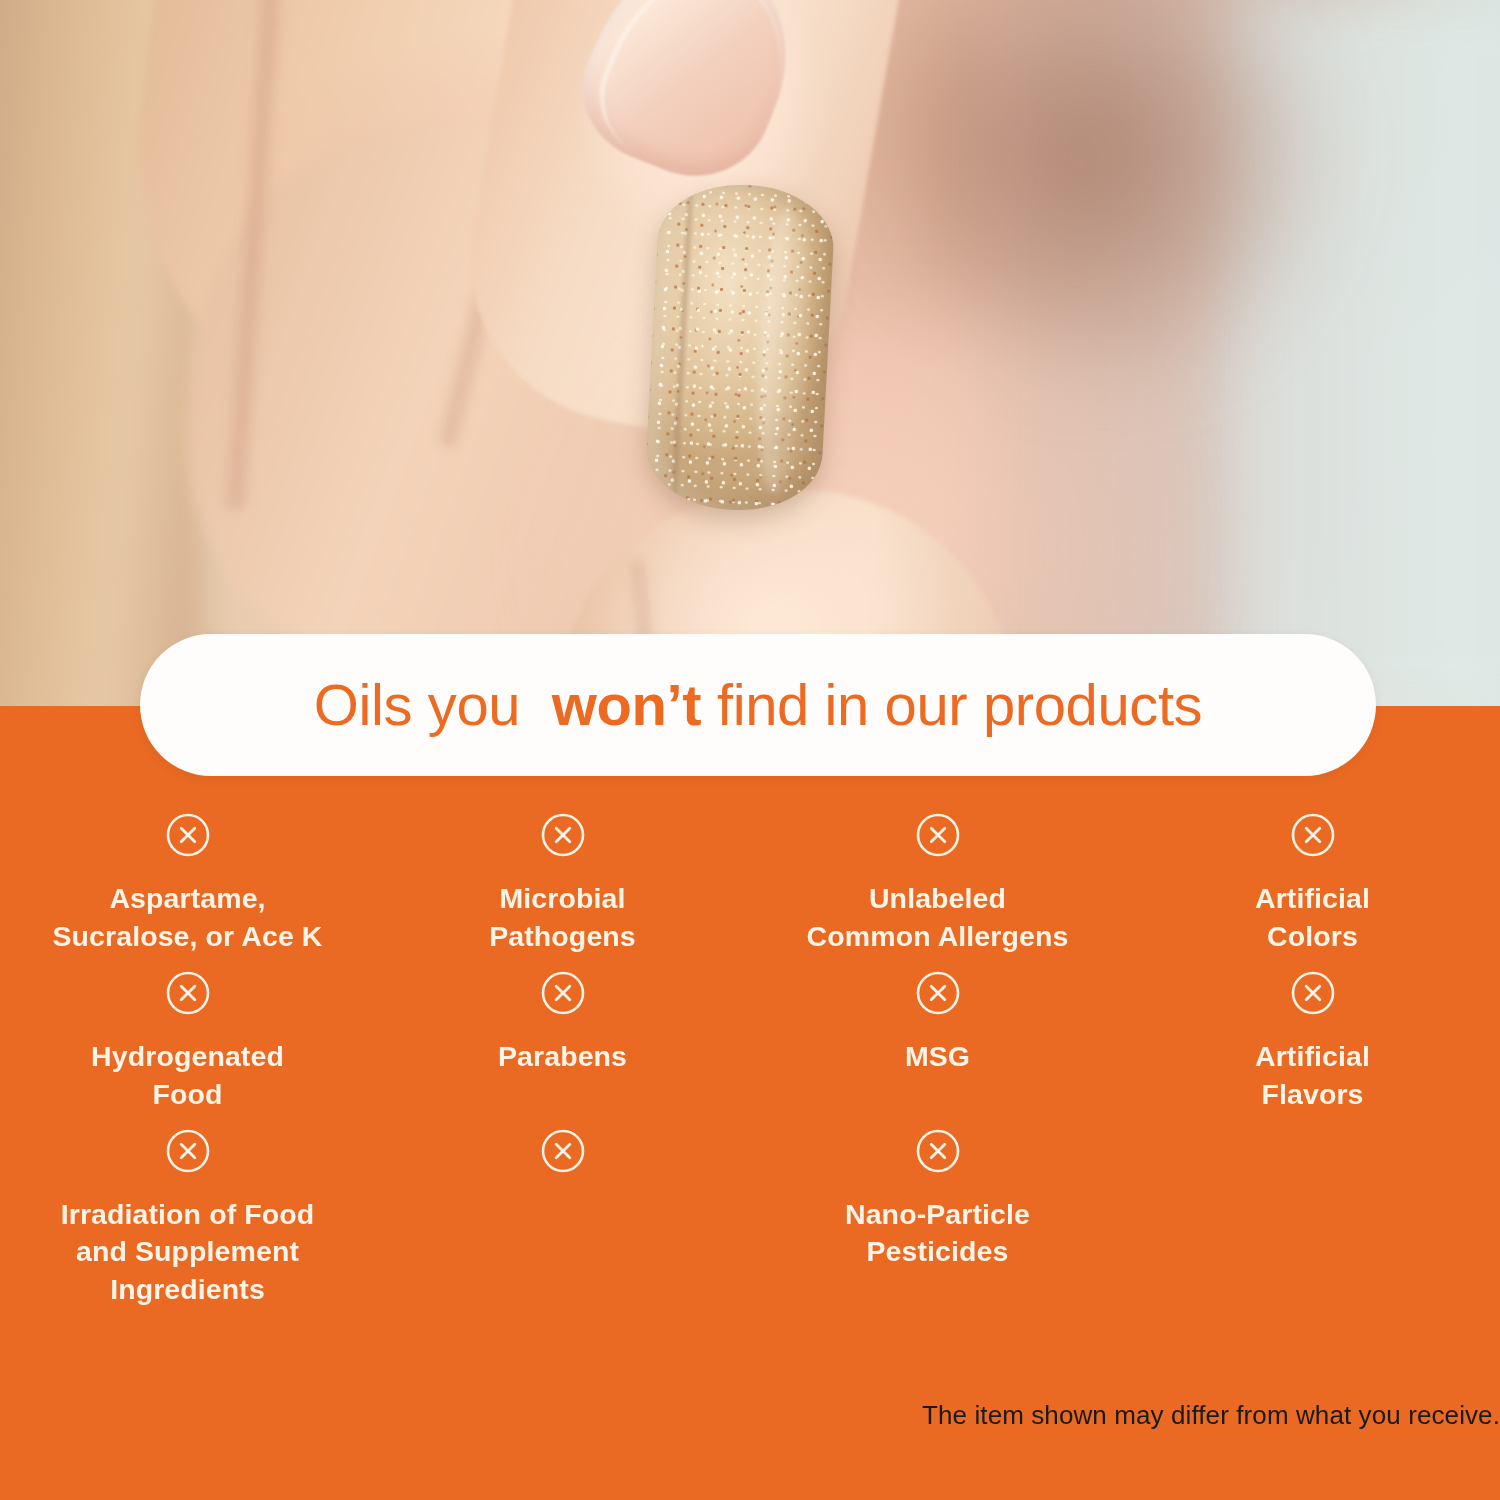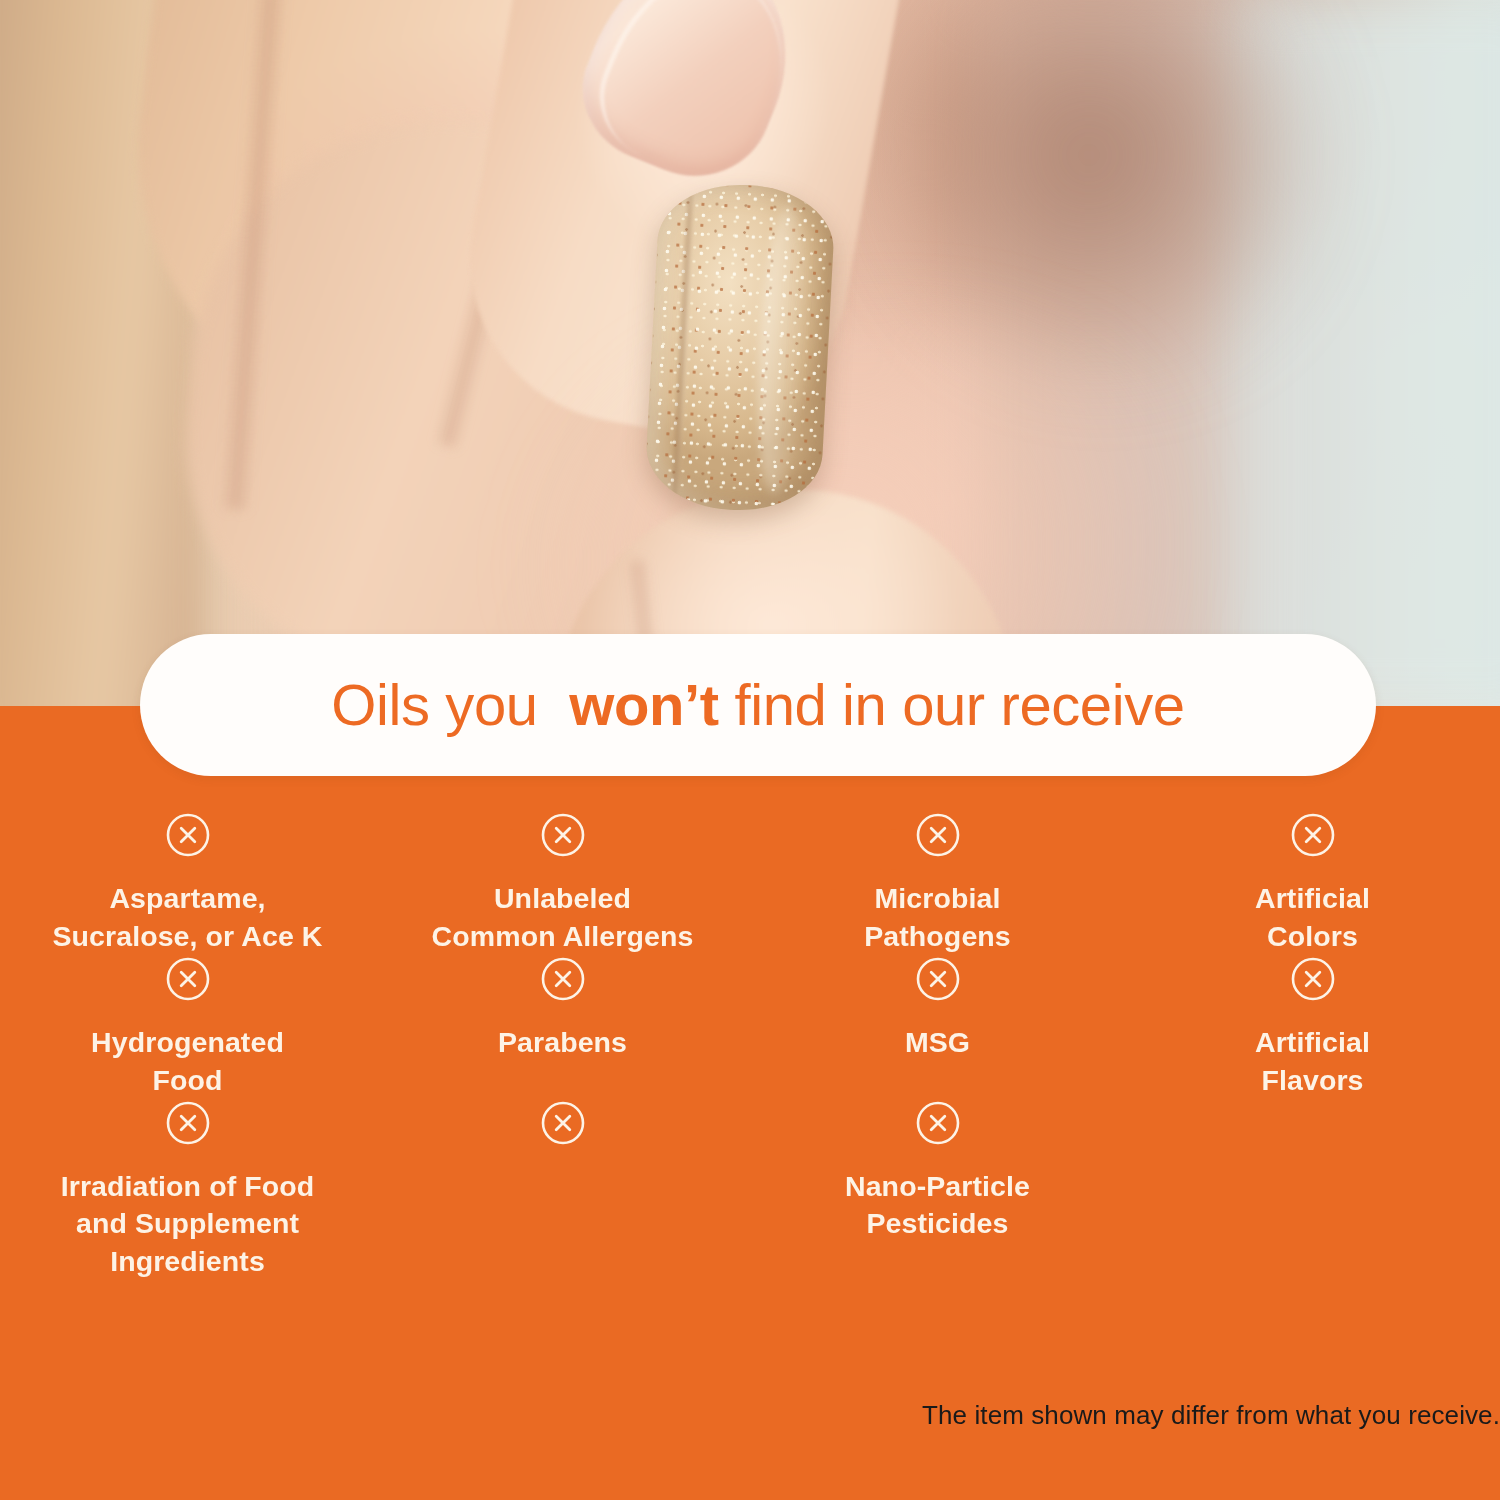--- a/index.html
+++ b/index.html
@@ -238,21 +238,21 @@
   }
   .title-text .strong { font-weight:700;margin-left:16px; }
 
   
   .grid {
     position:absolute;
     left:0; top:812px;
     width:1500px;
     display:grid;
     grid-template-columns:repeat(4, 375px);
-    row-gap:0;
+    row-gap:14px;
   }
   .cell {
     display:flex;
     flex-direction:column;
     align-items:center;
     padding:0 8px;
   }
 
   .xicon {
     width:46px; height:46px;
@@ -316,48 +316,48 @@
         <div class="speckle"></div>
         <div class="tablet-seam"></div>
         <div class="tablet-gloss"></div>
       </div>
     </div>
   </div>
 
   <div class="orange-panel"></div>
 
   <div class="title-pill">
-    <div class="title-text"><span>Oils you </span><span class="strong">won’t</span><span> find in our receive</span></div>
+    <div class="title-text"><span>Oils you </span><span class="strong">won’t</span><span> find in our products</span></div>
   </div>
 
   <div class="grid">
 
     <div class="cell row-1">
       <svg class="xicon" viewBox="0 0 46 46" aria-hidden="true">
         <circle cx="23" cy="23" r="20" fill="none" stroke="#fdf3e6" stroke-width="2.6"></circle>
         <path d="M16.2 16.2 L29.8 29.8 M29.8 16.2 L16.2 29.8" fill="none" stroke="#fdf3e6" stroke-width="2.8" stroke-linecap="round"></path>
       </svg>
       <div class="cell-label">Aspartame,
 Sucralose, or Ace K</div>
     </div>
     <div class="cell row-1">
       <svg class="xicon" viewBox="0 0 46 46" aria-hidden="true">
         <circle cx="23" cy="23" r="20" fill="none" stroke="#fdf3e6" stroke-width="2.6"></circle>
         <path d="M16.2 16.2 L29.8 29.8 M29.8 16.2 L16.2 29.8" fill="none" stroke="#fdf3e6" stroke-width="2.8" stroke-linecap="round"></path>
       </svg>
+      <div class="cell-label">Microbial
+Pathogens</div>
+    </div>
+    <div class="cell row-1">
+      <svg class="xicon" viewBox="0 0 46 46" aria-hidden="true">
+        <circle cx="23" cy="23" r="20" fill="none" stroke="#fdf3e6" stroke-width="2.6"></circle>
+        <path d="M16.2 16.2 L29.8 29.8 M29.8 16.2 L16.2 29.8" fill="none" stroke="#fdf3e6" stroke-width="2.8" stroke-linecap="round"></path>
+      </svg>
       <div class="cell-label">Unlabeled
 Common Allergens</div>
-    </div>
-    <div class="cell row-1">
-      <svg class="xicon" viewBox="0 0 46 46" aria-hidden="true">
-        <circle cx="23" cy="23" r="20" fill="none" stroke="#fdf3e6" stroke-width="2.6"></circle>
-        <path d="M16.2 16.2 L29.8 29.8 M29.8 16.2 L16.2 29.8" fill="none" stroke="#fdf3e6" stroke-width="2.8" stroke-linecap="round"></path>
-      </svg>
-      <div class="cell-label">Microbial
-Pathogens</div>
     </div>
     <div class="cell row-1">
       <svg class="xicon" viewBox="0 0 46 46" aria-hidden="true">
         <circle cx="23" cy="23" r="20" fill="none" stroke="#fdf3e6" stroke-width="2.6"></circle>
         <path d="M16.2 16.2 L29.8 29.8 M29.8 16.2 L16.2 29.8" fill="none" stroke="#fdf3e6" stroke-width="2.8" stroke-linecap="round"></path>
       </svg>
       <div class="cell-label">Artificial
 Colors</div>
     </div>
 

